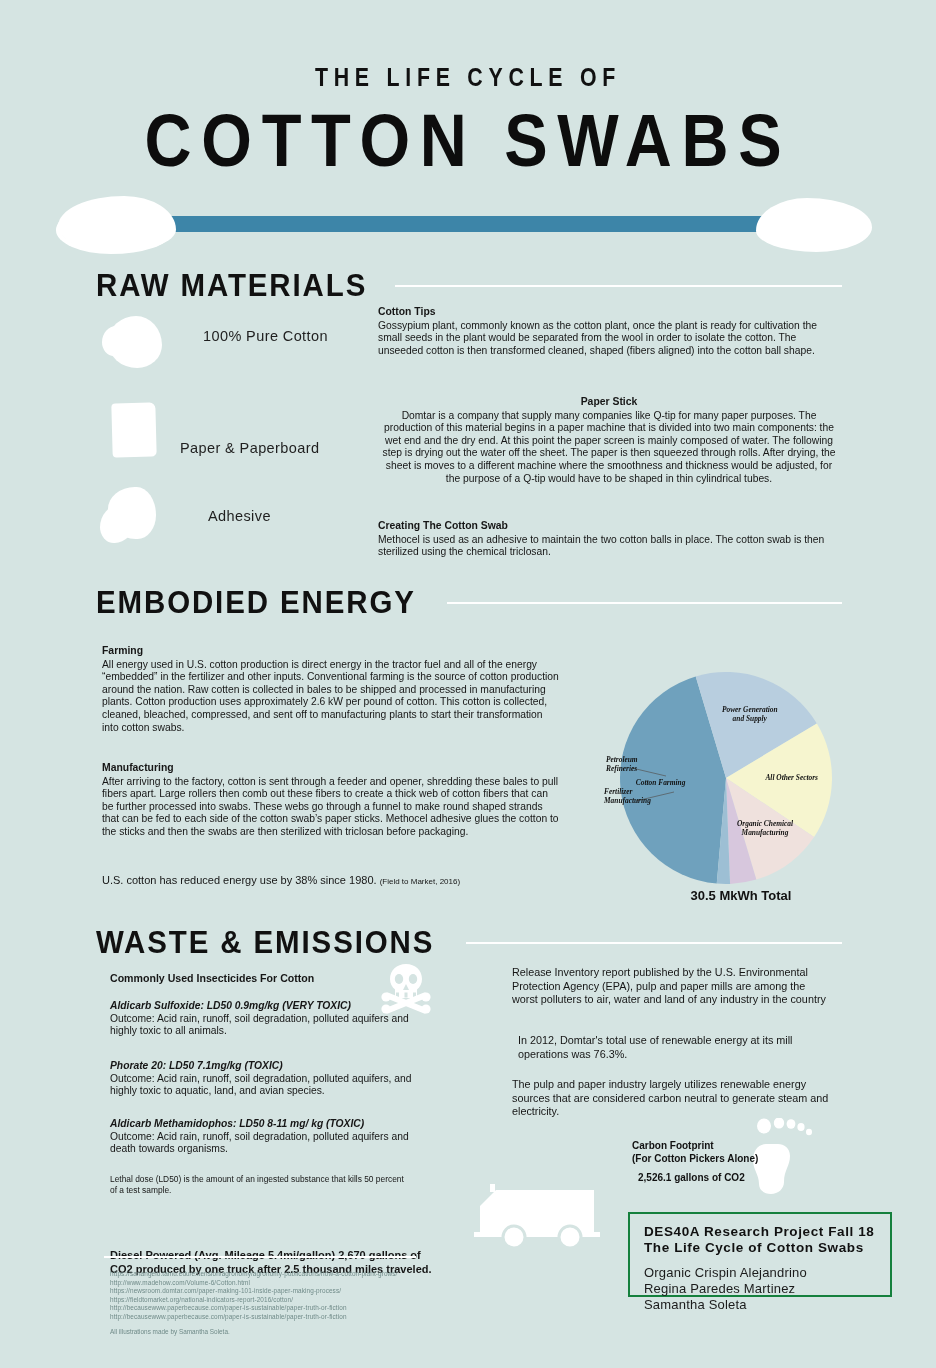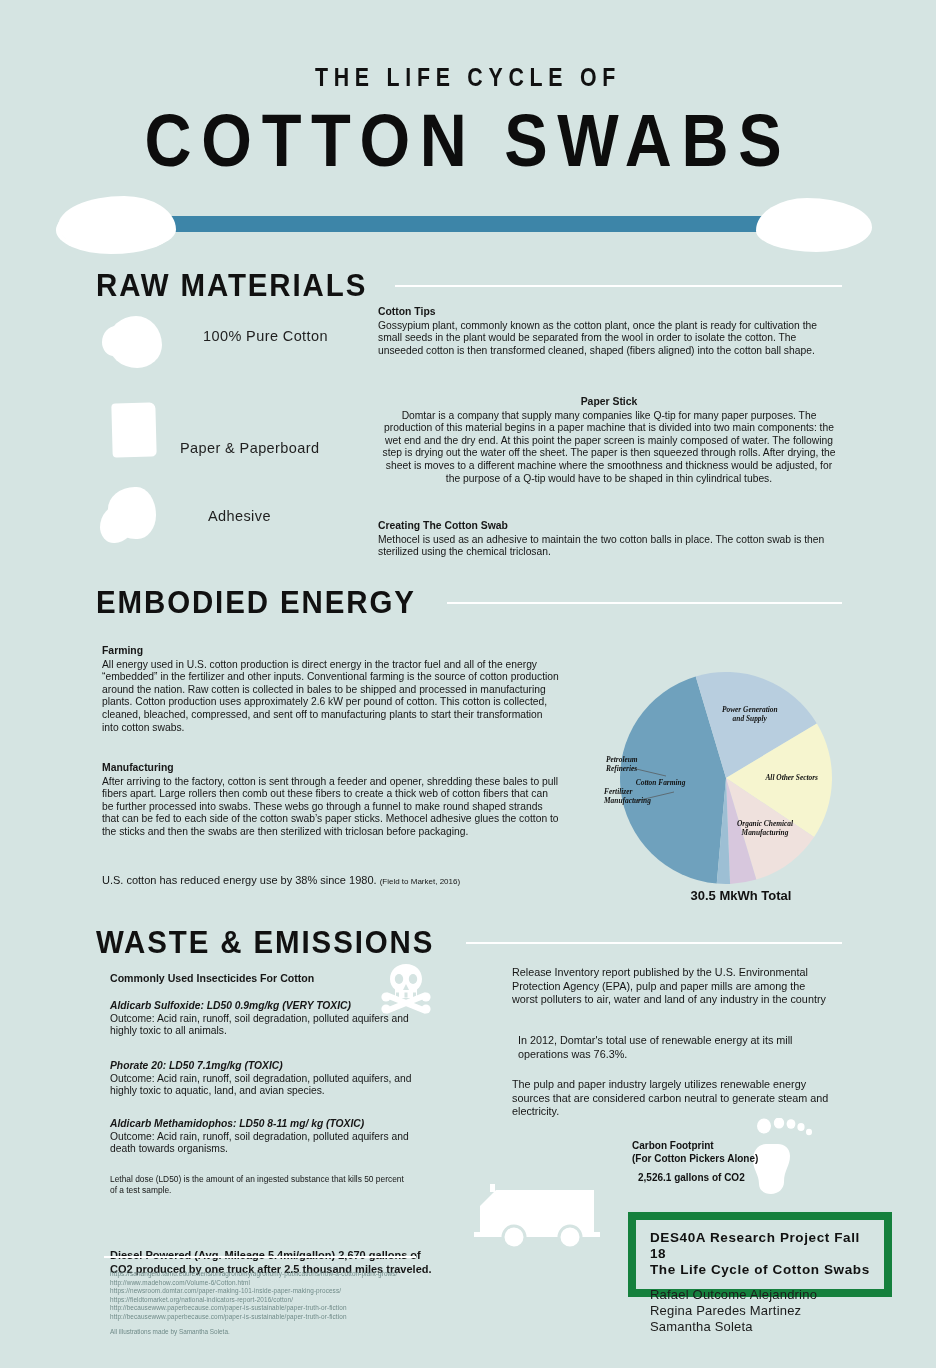--- a/index.html
+++ b/index.html
@@ -108,21 +108,21 @@
 
   
   .skull{position:absolute;left:378px;top:962px;}
   .truck{position:absolute;left:470px;top:1182px;}
   .foot{position:absolute;left:752px;top:1118px;}
   .rule-white{position:absolute;background:#fff;height:2px;}
 
   
   .cred-box{
     position:absolute;left:628px;top:1212px;width:264px;height:85px;
-    border:8px solid #15803d;padding:10px 12px 0 14px;box-sizing:border-box;
+    border:2px solid #15803d;padding:10px 12px 0 14px;box-sizing:border-box;
   }
   .cred-title{
     font-family:"Liberation Sans Narrow","Liberation Sans",sans-serif;
     font-size:13.5px;font-weight:700;line-height:16px;letter-spacing:.6px;color:#111;
   }
   .cred-names{
     margin-top:9px;font-size:13px;line-height:16px;color:#1b1b1b;letter-spacing:.2px;
   }
 
   
@@ -310,21 +310,21 @@
     <div>(For Cotton Pickers Alone)</div>
   </div>
   <div class="cf-val">2,526.1 gallons of CO2</div>
 
   <div class="cred-box">
     <div class="cred-title">
       <div>DES40A Research Project Fall 18</div>
       <div>The Life Cycle of Cotton Swabs</div>
     </div>
     <div class="cred-names">
-      <div>Rafael Outcome Alejandrino</div>
+      <div>Organic Crispin Alejandrino</div>
       <div>Regina Paredes Martinez</div>
       <div>Samantha Soleta</div>
     </div>
   </div>
 
   <div class="sources">
     <div>https://sanangelo.tamu.edu/extension/agronomy/agronomy-publications/how-a-cotton-plant-grows/</div>
     <div>http://www.madehow.com/Volume-6/Cotton.html</div>
     <div>https://newsroom.domtar.com/paper-making-101-inside-paper-making-process/</div>
     <div>https://fieldtomarket.org/national-indicators-report-2016/cotton/</div>

